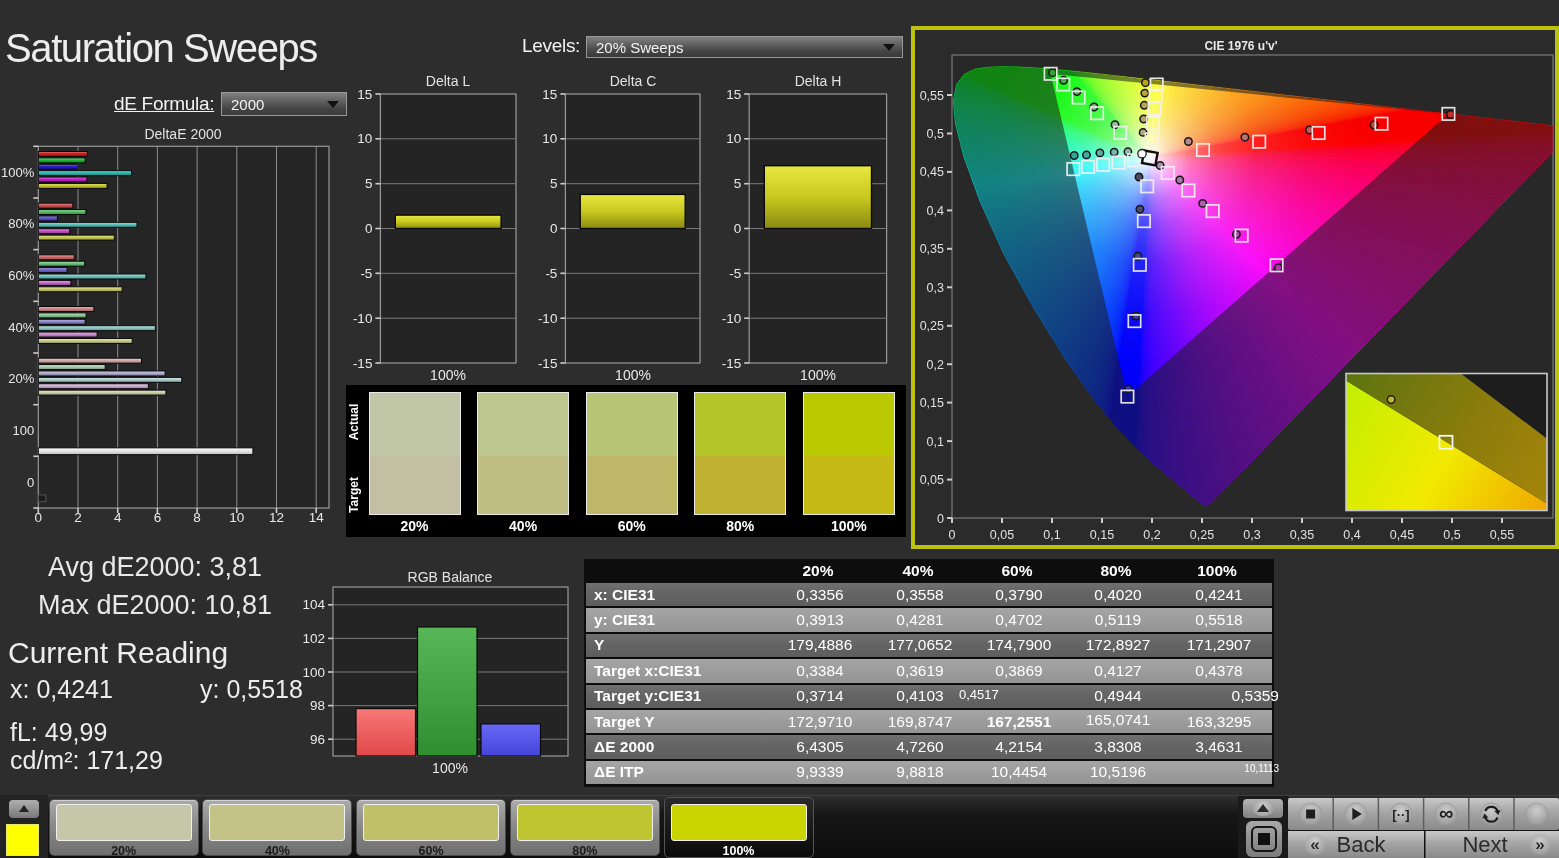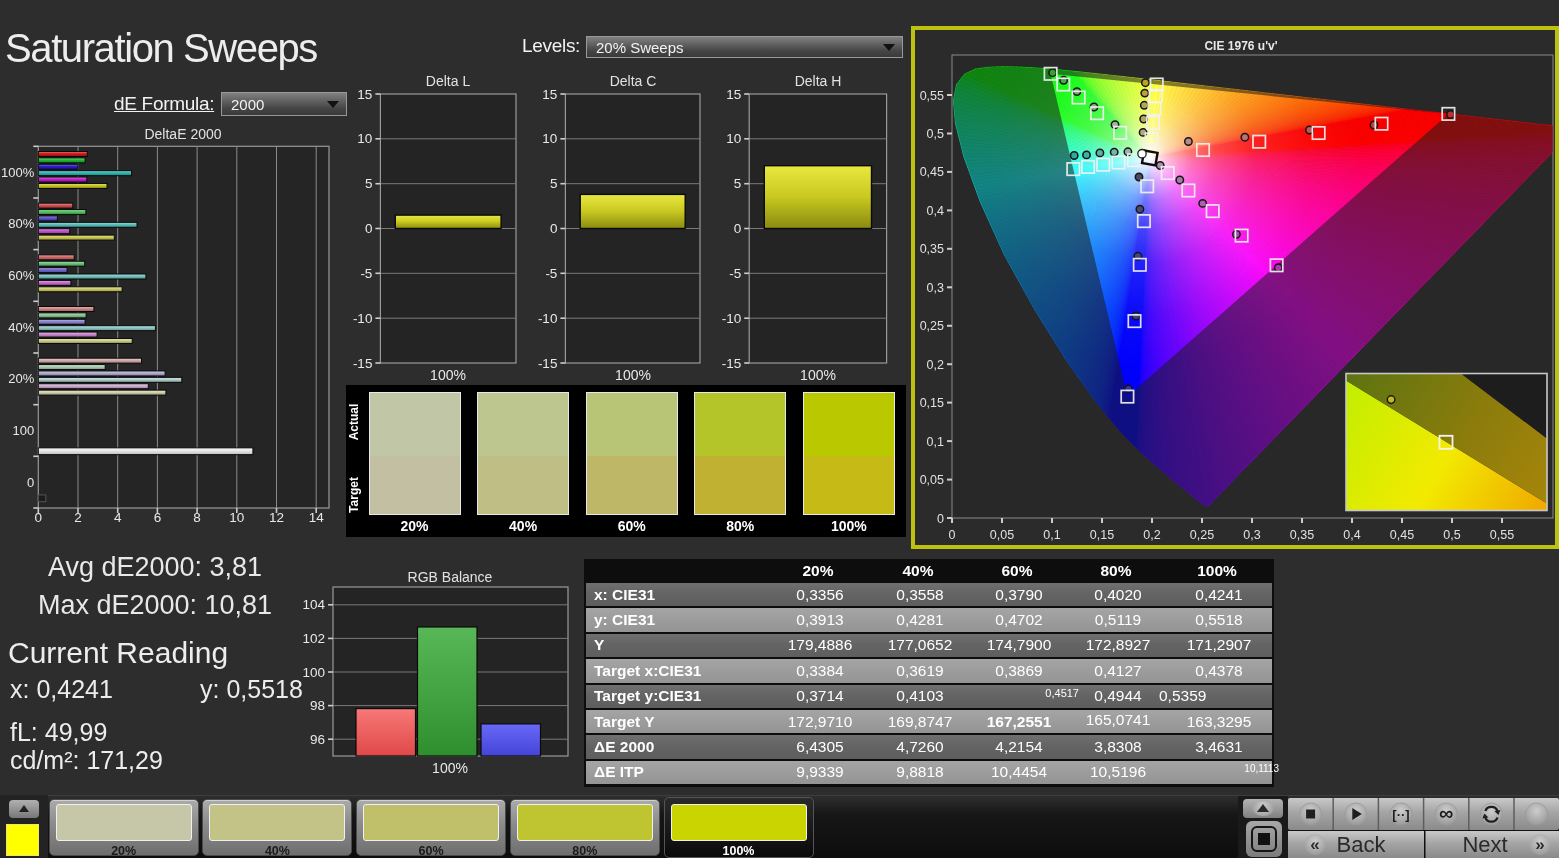--- a/index.html
+++ b/index.html
@@ -977,23 +977,23 @@
 <div style="position:absolute;left:174px;top:2.5px;width:120px;text-align:center;color:#fff;font-size:15.5px;">0,3384</div>
 <div style="position:absolute;left:274px;top:2.5px;width:120px;text-align:center;color:#fff;font-size:15.5px;">0,3619</div>
 <div style="position:absolute;left:373px;top:2.5px;width:120px;text-align:center;color:#fff;font-size:15.5px;">0,3869</div>
 <div style="position:absolute;left:472px;top:2.5px;width:120px;text-align:center;color:#fff;font-size:15.5px;">0,4127</div>
 <div style="position:absolute;left:573px;top:2.5px;width:120px;text-align:center;color:#fff;font-size:15.5px;">0,4378</div>
 </div>
 <div style="position:absolute;left:2px;top:125.6px;width:686px;height:23.4px;background:linear-gradient(180deg,#707070,#646464 45%,#5e5e5e);padding-left:45px;">
 <div style="position:absolute;left:8px;top:2.5px;color:#fff;font-weight:bold;font-size:15.5px;">Target y:CIE31</div>
 <div style="position:absolute;left:174px;top:2.5px;width:120px;text-align:center;color:#fff;font-size:15.5px;">0,3714</div>
 <div style="position:absolute;left:274px;top:2.5px;width:120px;text-align:center;color:#fff;font-size:15.5px;">0,4103</div>
-<div style="position:absolute;left:373px;top:2.5px;width:120px;text-align:right;color:#fff;font-size:11px;">0,4517</div>
+<div style="position:absolute;left:373px;top:2.5px;width:120px;text-align:left;color:#fff;font-size:13px;">0,4517</div>
 <div style="position:absolute;left:472px;top:2.5px;width:120px;text-align:center;color:#fff;font-size:15.5px;">0,4944</div>
-<div style="position:absolute;left:573px;top:2.5px;width:120px;text-align:left;color:#fff;font-size:15.5px;">0,5359</div>
+<div style="position:absolute;left:573px;top:2.5px;width:120px;text-align:right;color:#fff;font-size:15.5px;">0,5359</div>
 </div>
 <div style="position:absolute;left:2px;top:151.0px;width:686px;height:23.4px;background:linear-gradient(180deg,#a5a5a5,#9d9d9d 45%,#949494);">
 <div style="position:absolute;left:8px;top:2.5px;color:#fff;font-weight:bold;font-size:15.5px;">Target Y</div>
 <div style="position:absolute;left:174px;top:2.5px;width:120px;text-align:center;color:#fff;font-size:15.5px;">172,9710</div>
 <div style="position:absolute;left:274px;top:2.5px;width:120px;text-align:center;color:#fff;font-size:15.5px;">169,8747</div>
 <div style="position:absolute;left:373px;top:2.5px;width:120px;text-align:center;color:#fff;font-size:15.5px;font-weight:bold;">167,2551</div>
 <div style="position:absolute;left:472px;top:1px;width:120px;text-align:center;color:#fff;font-size:15.5px;">165,0741</div>
 <div style="position:absolute;left:573px;top:2.5px;width:120px;text-align:center;color:#fff;font-size:15.5px;">163,3295</div>
 </div>
 <div style="position:absolute;left:2px;top:176.4px;width:686px;height:23.4px;background:linear-gradient(180deg,#707070,#646464 45%,#5e5e5e);">

